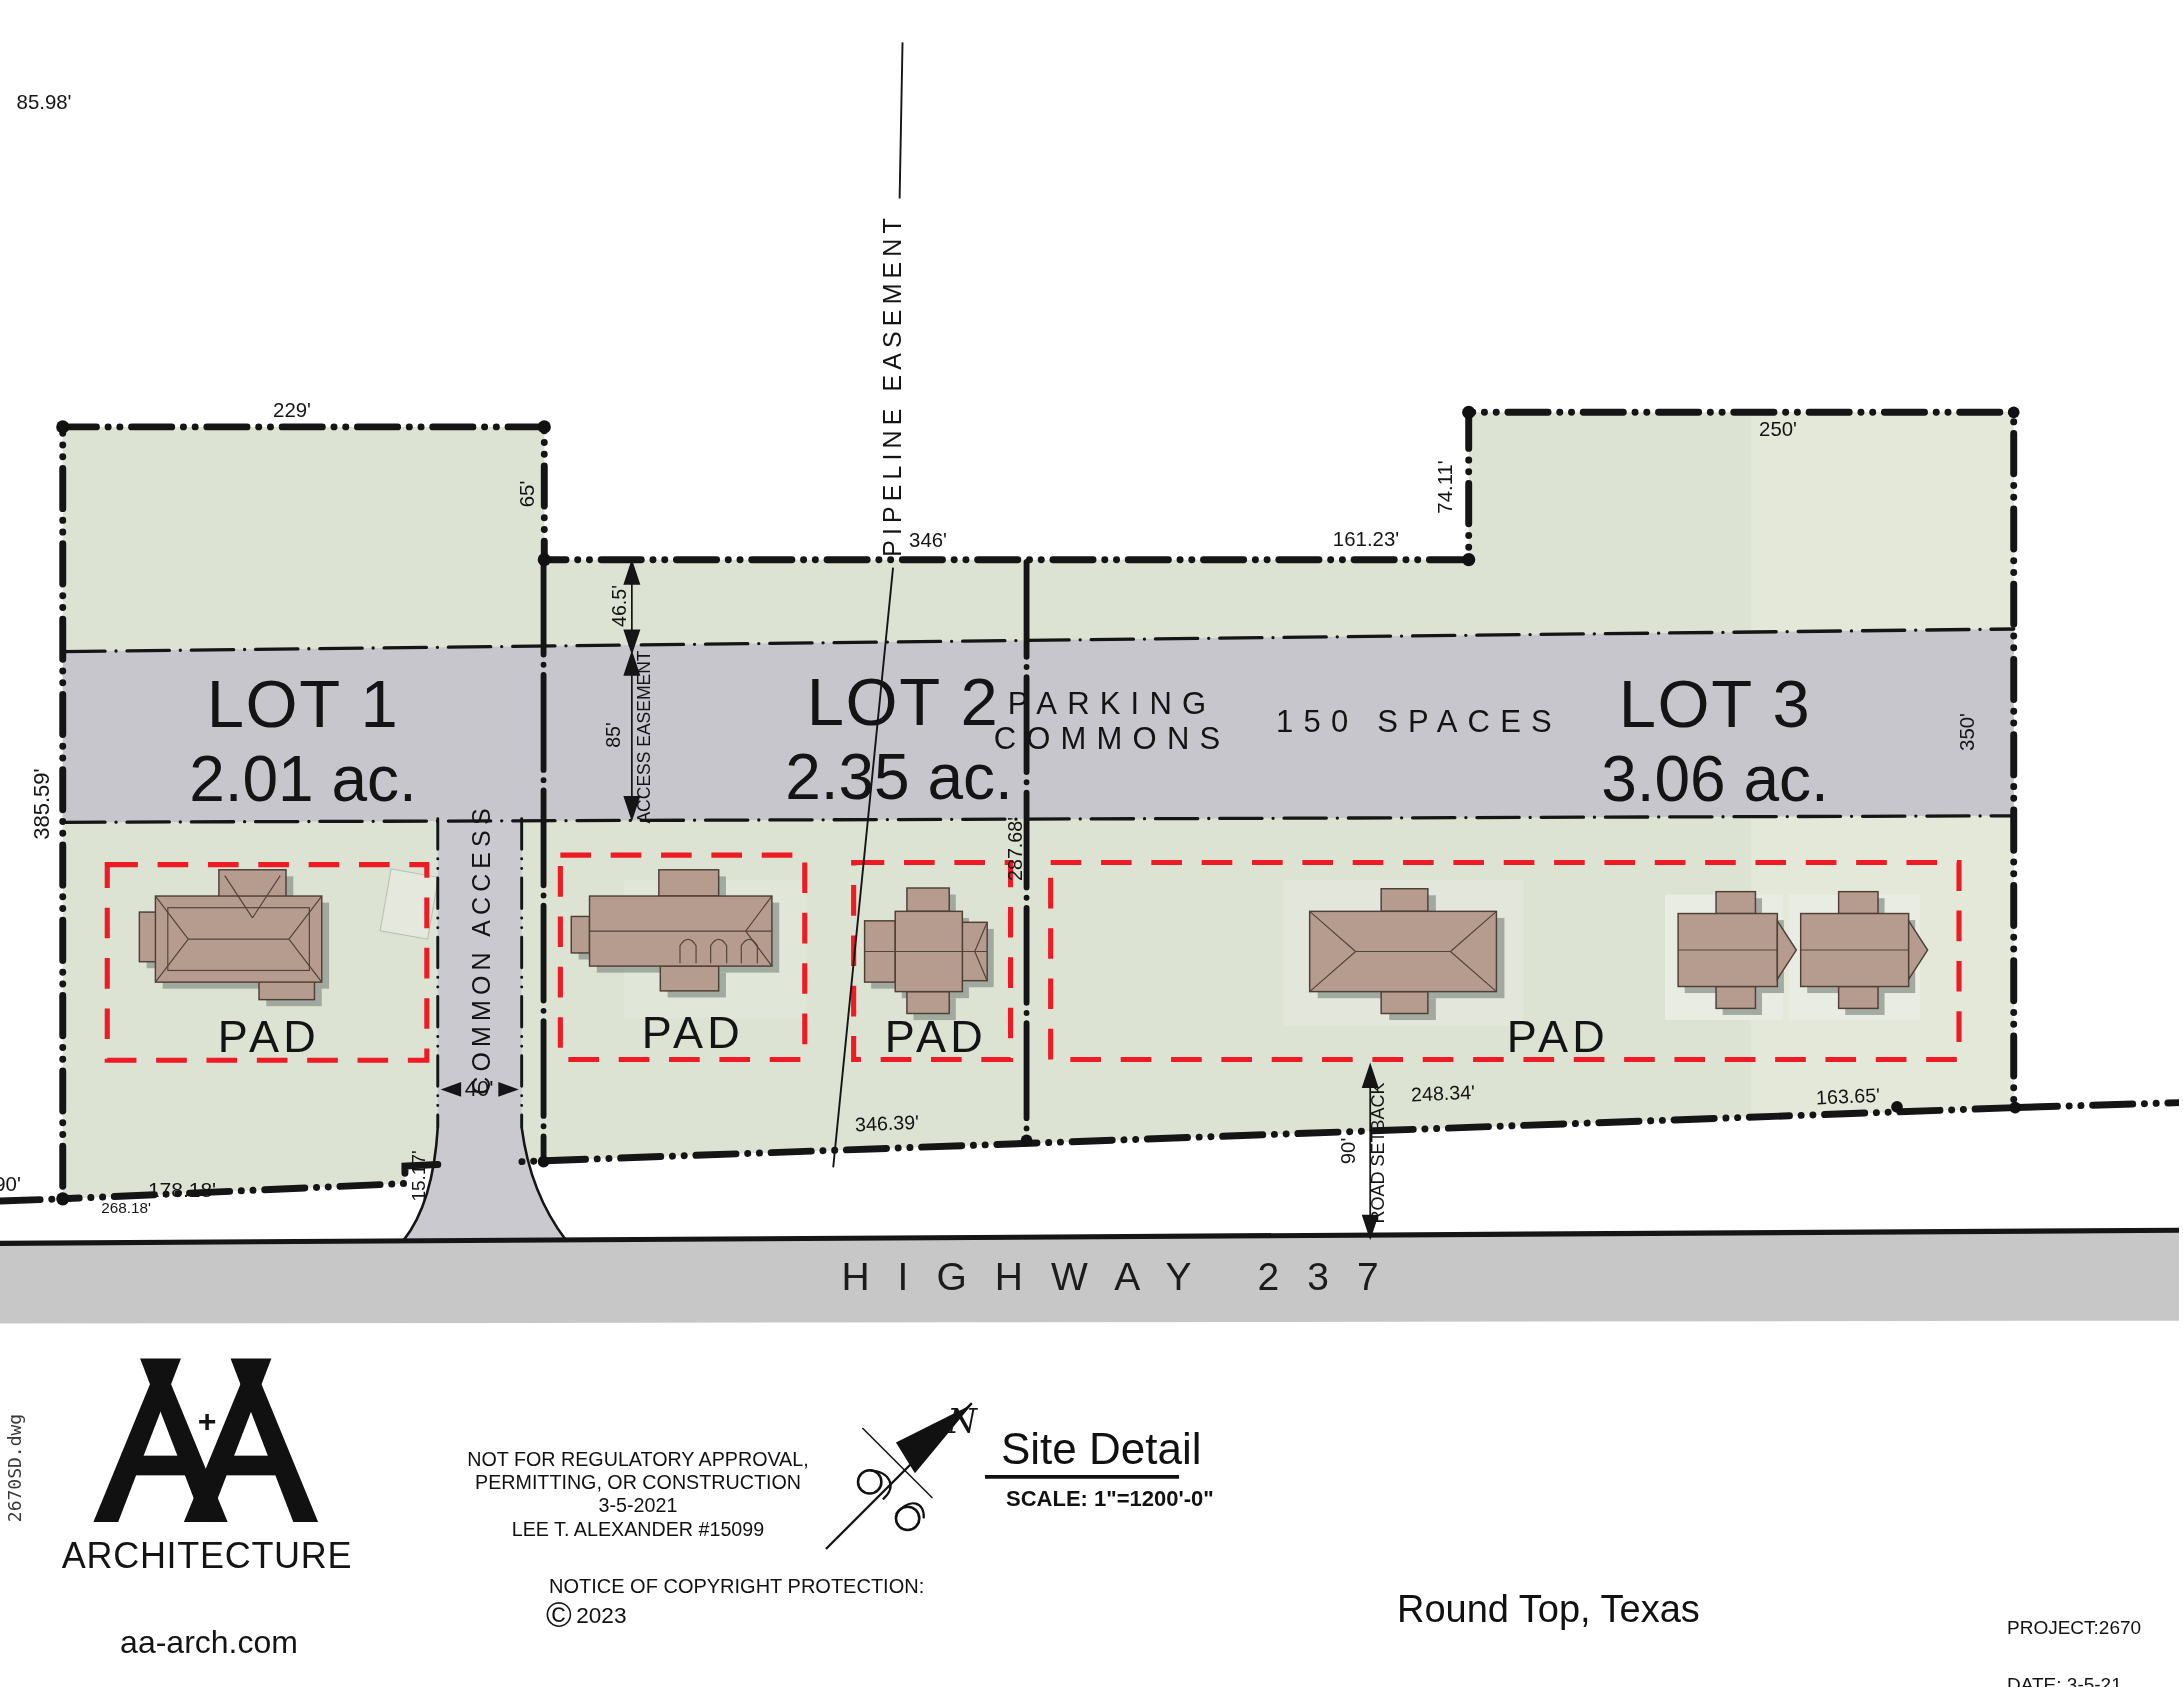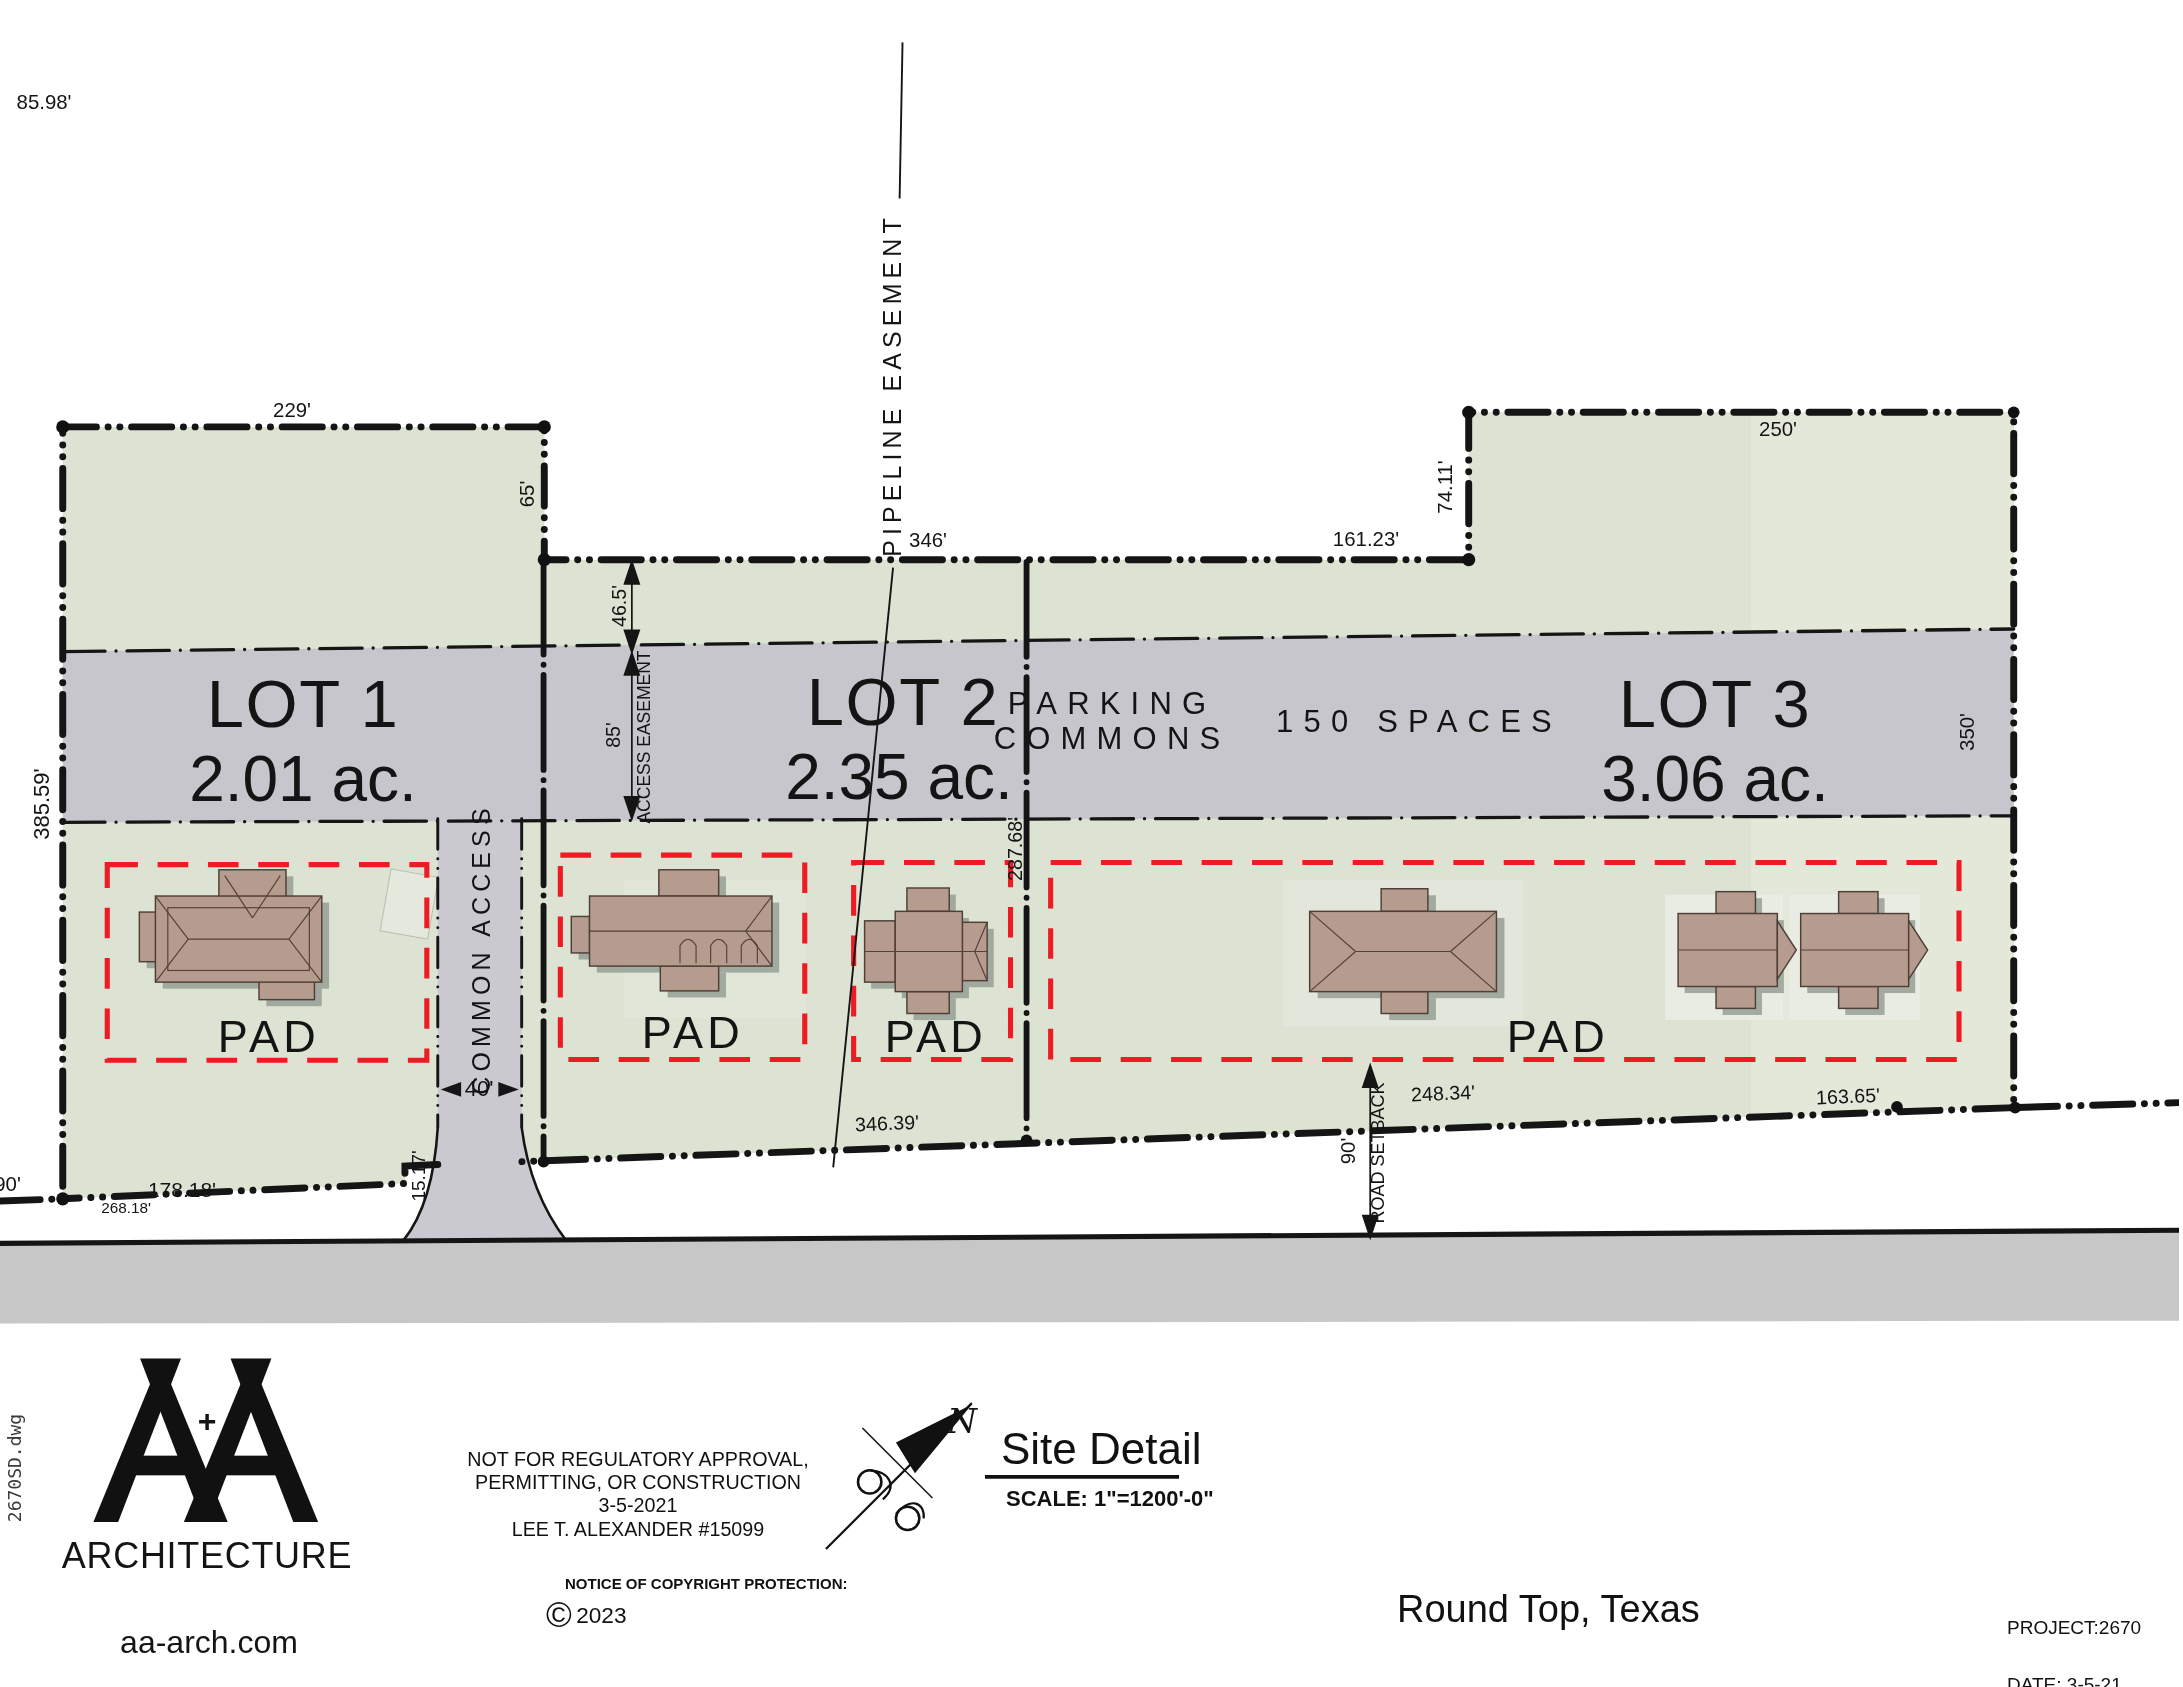--- a/index.html
+++ b/index.html
@@ -292,28 +292,29 @@
   <div class="lbl geo lot-area" style="left:1715px;top:779px;">3.06 ac.</div>
   <div class="lbl geo spread" style="left:1112px;top:703px;">PARKING</div>
   <div class="lbl geo spread" style="left:1112px;top:738px;">COMMONS</div>
   <div class="lbl geo spread" style="left:1419px;top:721px;">150 SPACES</div>
 
   <div class="lbl geo pad" style="left:269px;top:1036px;">PAD</div>
   <div class="lbl geo pad" style="left:693px;top:1032px;">PAD</div>
   <div class="lbl geo pad" style="left:936px;top:1036px;">PAD</div>
   <div class="lbl geo pad" style="left:1558px;top:1036px;">PAD</div>
 
+  <div class="lbl geo hwy" style="left:1124px;top:1276px;">HIGHWAY 237</div>
 
   <div class="pos notes cadsmall" style="left:638px;top:1448px;transform:translateX(-50%);">
     <div>NOT FOR REGULATORY APPROVAL,</div>
     <div>PERMITTING, OR CONSTRUCTION</div>
     <div>3-5-2021</div>
     <div>LEE T. ALEXANDER #15099</div>
   </div>
-  <div class="pos cadsmall" style="left:549px;top:1575px;font-size:15px;font-weight:700;margin-left:16px;">NOTICE OF COPYRIGHT PROTECTION:</div>
+  <div class="pos cadsmall" style="left:549px;top:1575px;font-size:20px;font-weight:400;">NOTICE OF COPYRIGHT PROTECTION:</div>
   <div class="pos" style="left:546px;top:1595px;">
     <span style="font-size:35px;vertical-align:-4.4px;">©</span><span style="font-size:22.6px;margin-left:4.4px;">2023</span>
   </div>
 
   <div class="lbl" style="left:962px;top:1421px;font-size:34px;font-style:italic;font-family:'DejaVu Serif',serif;">N</div>
   <div class="pos geo" style="left:1001px;top:1424px;font-size:44px;">Site Detail</div>
   <div class="pos cadsmall" style="left:1006px;top:1486px;font-size:22px;font-weight:700;">SCALE: 1"=1200'-0"</div>
 
   <div class="pos" style="left:1397px;top:1588px;font-size:38px;">Round Top, Texas</div>
   <div class="pos cadsmall" style="left:2007px;top:1617px;font-size:19px;">PROJECT:2670</div>

